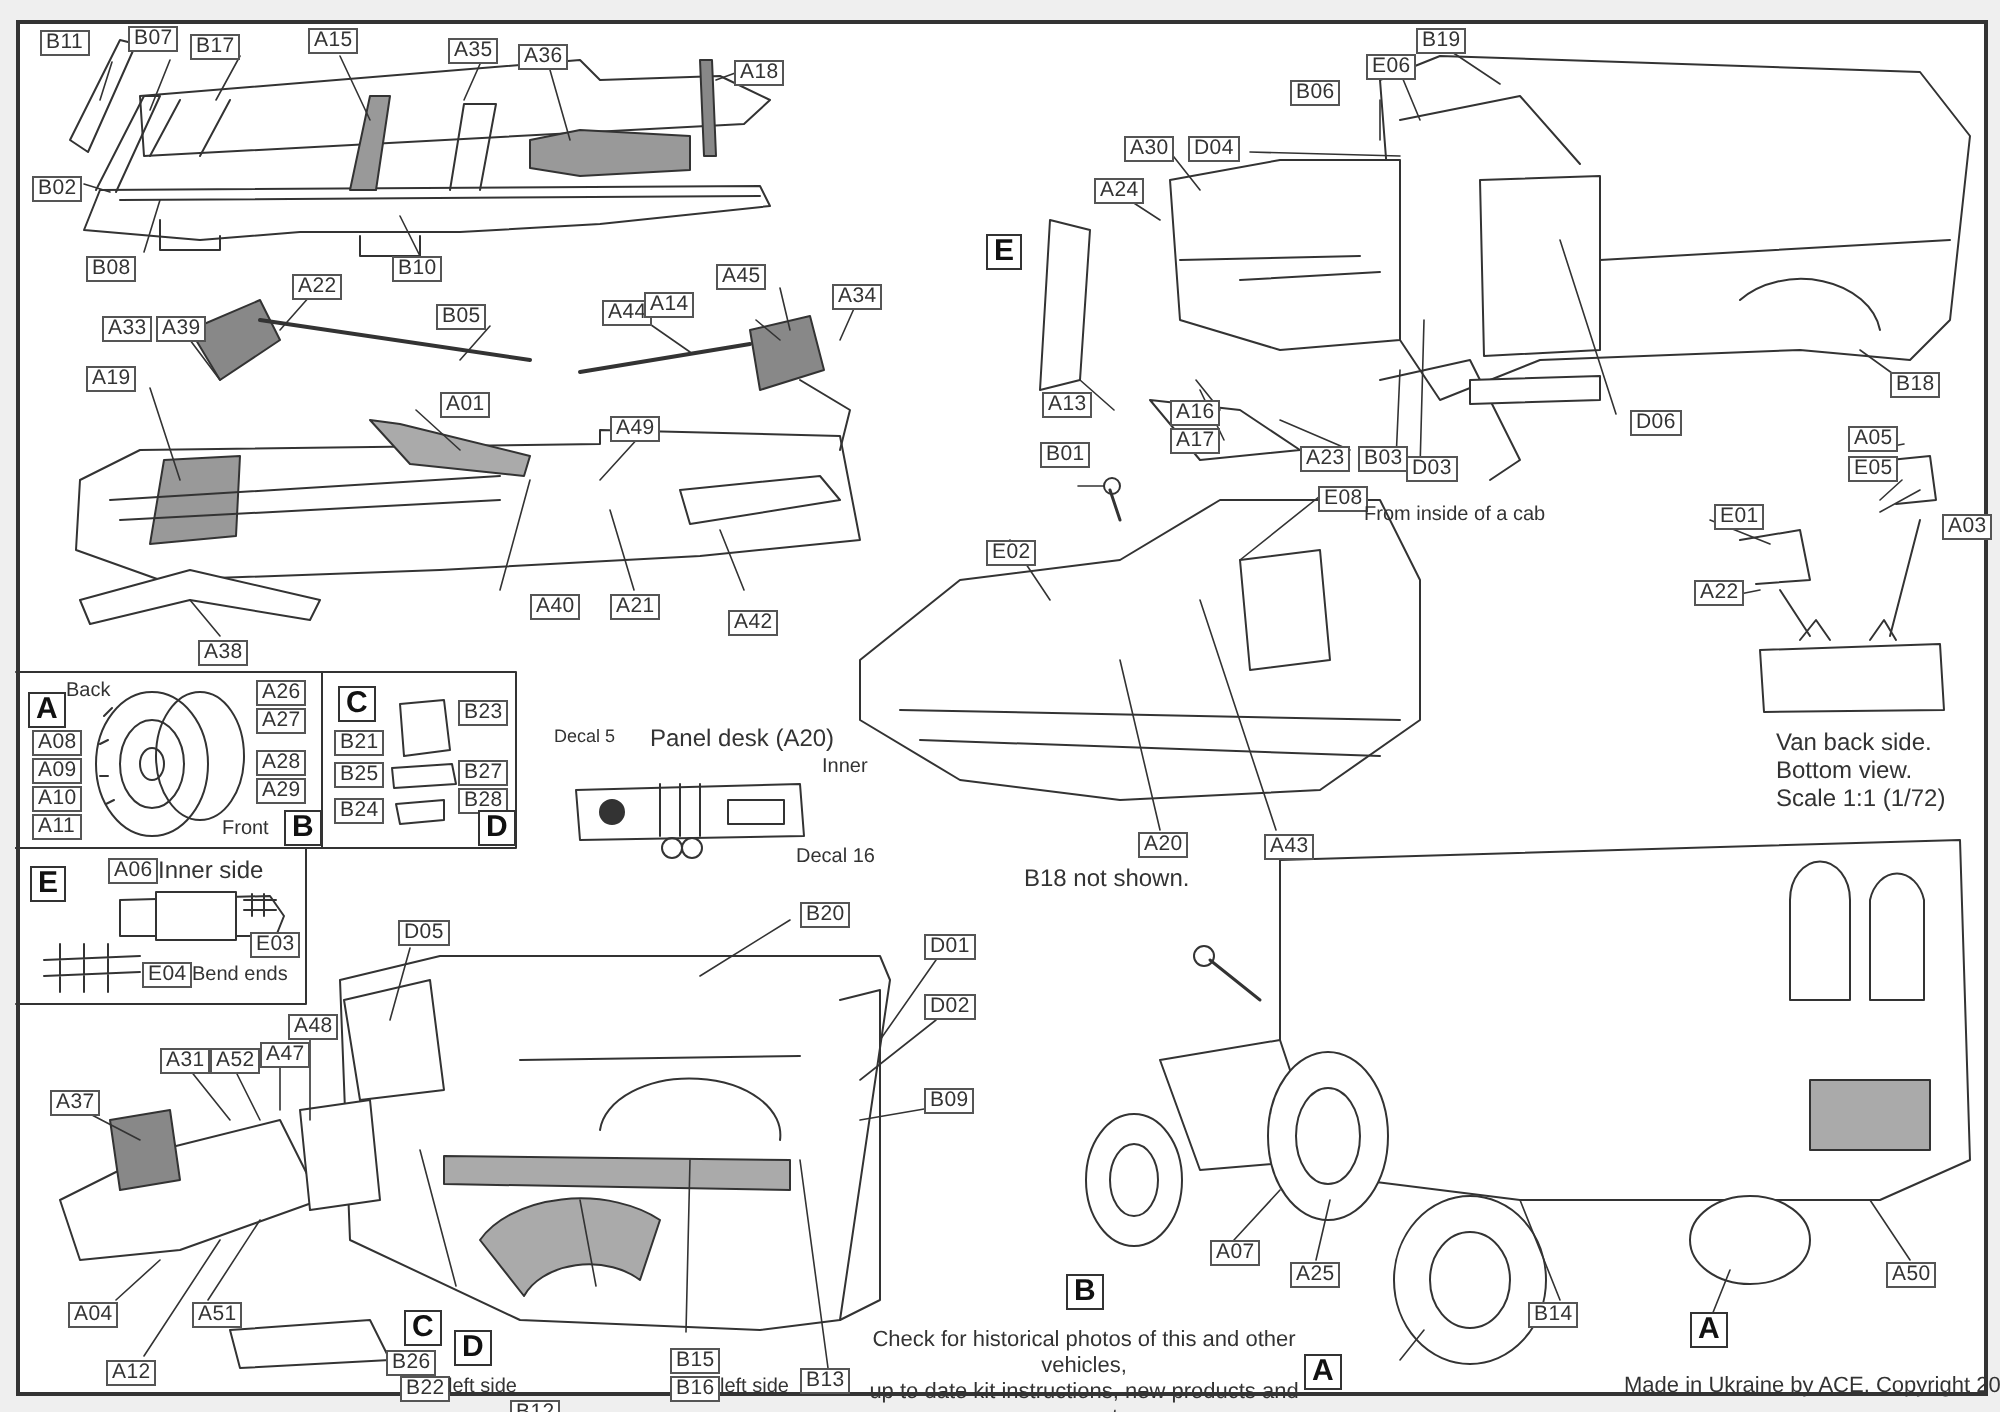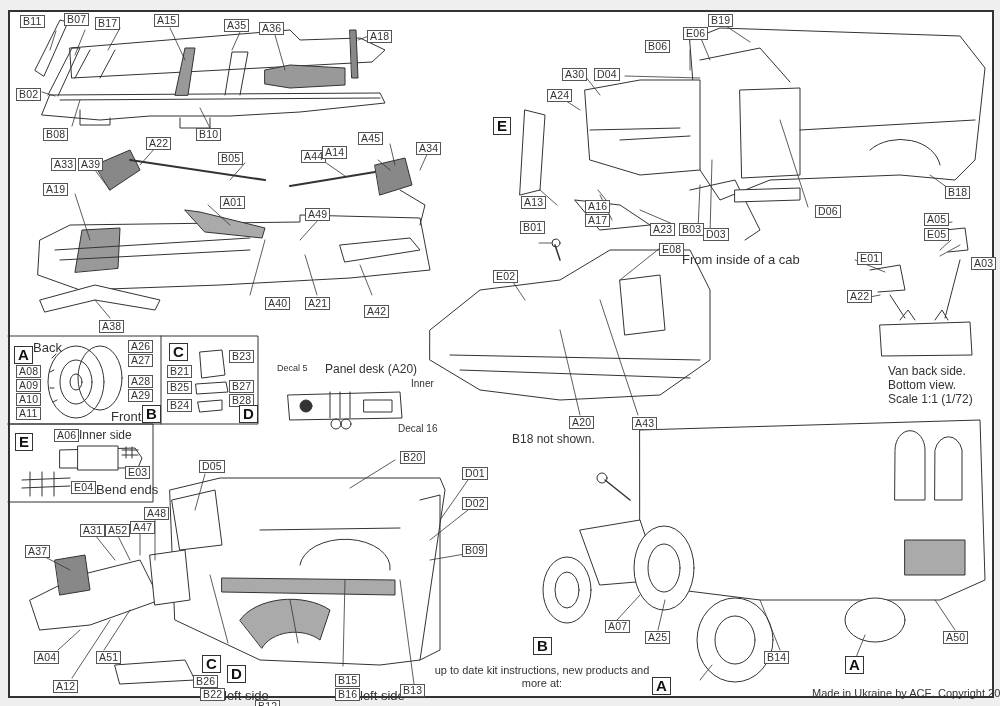--- a/index.html
+++ b/index.html
@@ -14,21 +14,21 @@
   svg.art { position: absolute; left: 0; top: 0; width: 1000px; height: 706px; }
   .lbl {
     position: absolute; font-size: 10.5px; line-height: 11px; padding: 0 2px;
     border: 1px solid #555; background: #fff; color: #333; letter-spacing: 0.2px;
     white-space: nowrap;
   }
   .big {
     position: absolute; font-size: 15px; font-weight: bold; line-height: 16px;
     padding: 0 3px; border: 1.5px solid #333; background: #fff; color: #111;
   }
-  .txt { position: absolute; font-size: 13px; color: #333; white-space: nowrap; }
+  .txt { position: absolute; font-size: 10px; color: #333; white-space: nowrap; }
   .txt.med { font-size: 12px; }
   .note { position: absolute; font-size: 11px; color: #333; text-align: center; line-height: 13px; }
   .copy { position: absolute; font-size: 11px; color: #333; white-space: nowrap; }
 </style>
 </head>
 <body>
 
 <div class="sheet"></div>
 
 <svg class="art" viewBox="0 0 1000 706" fill="none" stroke="#333" stroke-width="1" stroke-linejoin="round" stroke-linecap="round">
@@ -296,16 +296,17 @@
 
 <span class="lbl" style="left:605px;top:620px">A07</span>
 <span class="lbl" style="left:645px;top:631px">A25</span>
 <span class="lbl" style="left:764px;top:651px">B14</span>
 <span class="lbl" style="left:943px;top:631px">A50</span>
 <span class="big" style="left:533px;top:637px">B</span>
 <span class="big" style="left:845px;top:656px">A</span>
 <span class="big" style="left:652px;top:677px">A</span>
 
 <div class="note" style="left:424px;top:664px;width:236px">
+  <div>Check for historical photos of this and  other vehicles,</div>
   <div>up to date kit instructions, new products and more at:</div>
 
 </div>
 <span class="copy" style="left:812px;top:687px">Made in Ukraine by ACE. Copyright 2024</span>
 
 </body></html>

